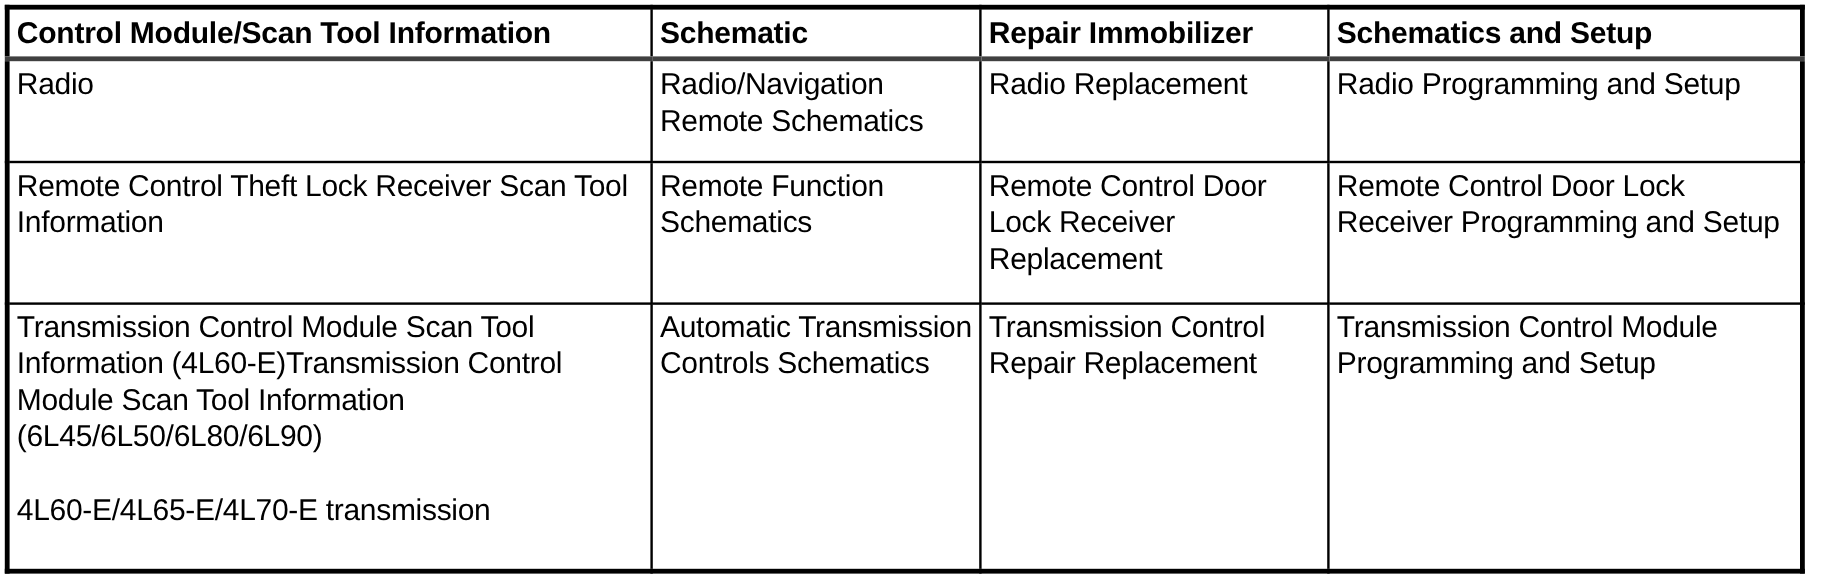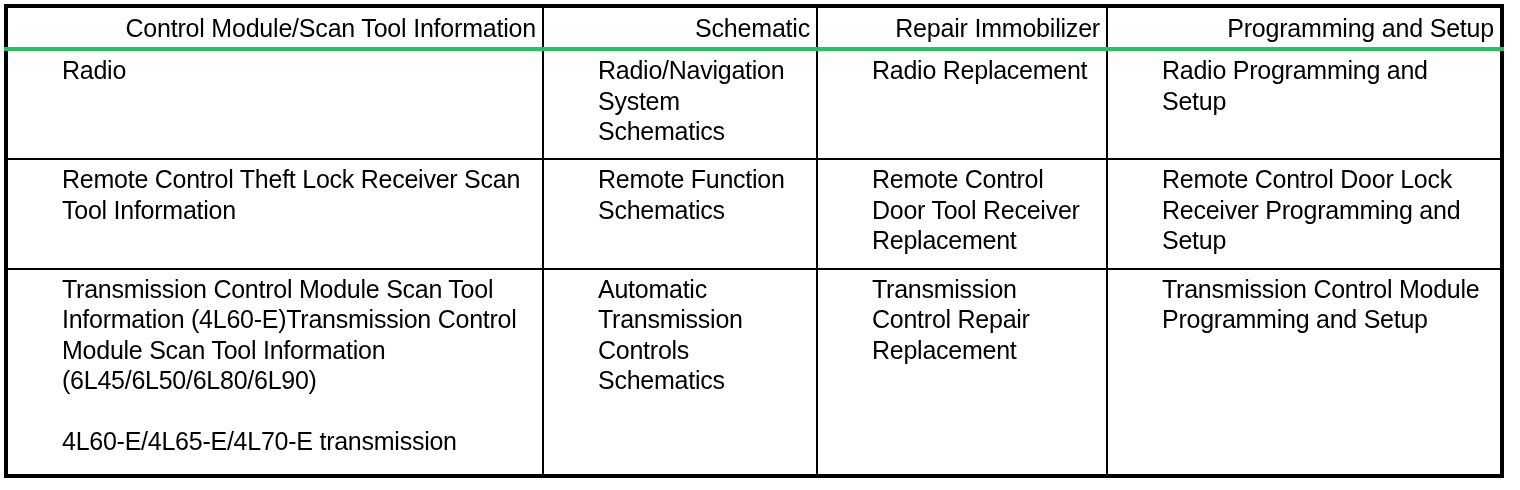--- a/index.html
+++ b/index.html
@@ -44,45 +44,44 @@
     border-left: 2px solid #000000;
     border-right: 2px solid #000000;
     border-top: 2px solid #000000;
     border-bottom: 2px solid #000000;
     vertical-align: top;
     padding: 4px 6px 6px 6px;
     box-sizing: border-box;
   }
 
   table.info-table thead th {
-    text-align: right;
-    font-weight: normal;
+    text-align: left;
+    font-weight: bold;
     font-size: 25px;
     line-height: 30px;
     letter-spacing: -0.2px;
     padding-top: 5px;
     padding-bottom: 4px;
-    border-bottom: 4px solid #22c55e;
+    border-bottom: 4px solid #404040;
     height: 41px;
     vertical-align: middle;
     white-space: nowrap;
   }
 
   table.info-table tbody td {
     text-align: left;
     font-weight: normal;
     font-size: 25px;
     line-height: 30.5px;
     letter-spacing: -0.25px;
   }
 
   .cell-text {
     display: block;
     white-space: pre-line;
-    margin-left: 48px;
   }
 
   tr.row-radio    { height: 75px; }
   tr.row-remote   { height: 102px; }
   tr.row-theft    { height: 73px; }
   tr.row-trans    { height: 183px; }
 </style>
 </head>
 <body>
 
@@ -92,47 +91,47 @@
       <col class="c0">
       <col class="c1">
       <col class="c2">
       <col class="c3">
     </colgroup>
     <thead>
       <tr>
         <th>Control Module/Scan Tool Information</th>
         <th>Schematic</th>
         <th>Repair Immobilizer</th>
-        <th>Programming and Setup</th>
+        <th>Schematics and Setup</th>
       </tr>
     </thead>
     <tbody>
       <tr class="row-radio">
         <td>
           <span class="cell-text">Radio</span>
         </td>
         <td>
-          <span class="cell-text">Radio/Navigation System Schematics</span>
+          <span class="cell-text">Radio/Navigation Remote Schematics</span>
         </td>
         <td>
           <span class="cell-text">Radio Replacement</span>
         </td>
         <td>
           <span class="cell-text">Radio Programming and Setup</span>
         </td>
       </tr>
       <tr class="row-remote">
         <td>
           <span class="cell-text">Remote Control Theft Lock Receiver Scan Tool Information</span>
         </td>
         <td>
           <span class="cell-text">Remote Function Schematics</span>
         </td>
         <td>
-          <span class="cell-text">Remote Control Door Tool Receiver Replacement</span>
+          <span class="cell-text">Remote Control Door Lock Receiver Replacement</span>
         </td>
         <td>
           <span class="cell-text">Remote Control Door Lock Receiver Programming and Setup</span>
         </td>
       </tr>
       <tr class="row-trans">
         <td>
           <span class="cell-text">Transmission Control Module Scan Tool Information (4L60-E)Transmission Control Module Scan Tool Information (6L45/6L50/6L80/6L90)
 
 4L60-E/4L65-E/4L70-E transmission</span>

